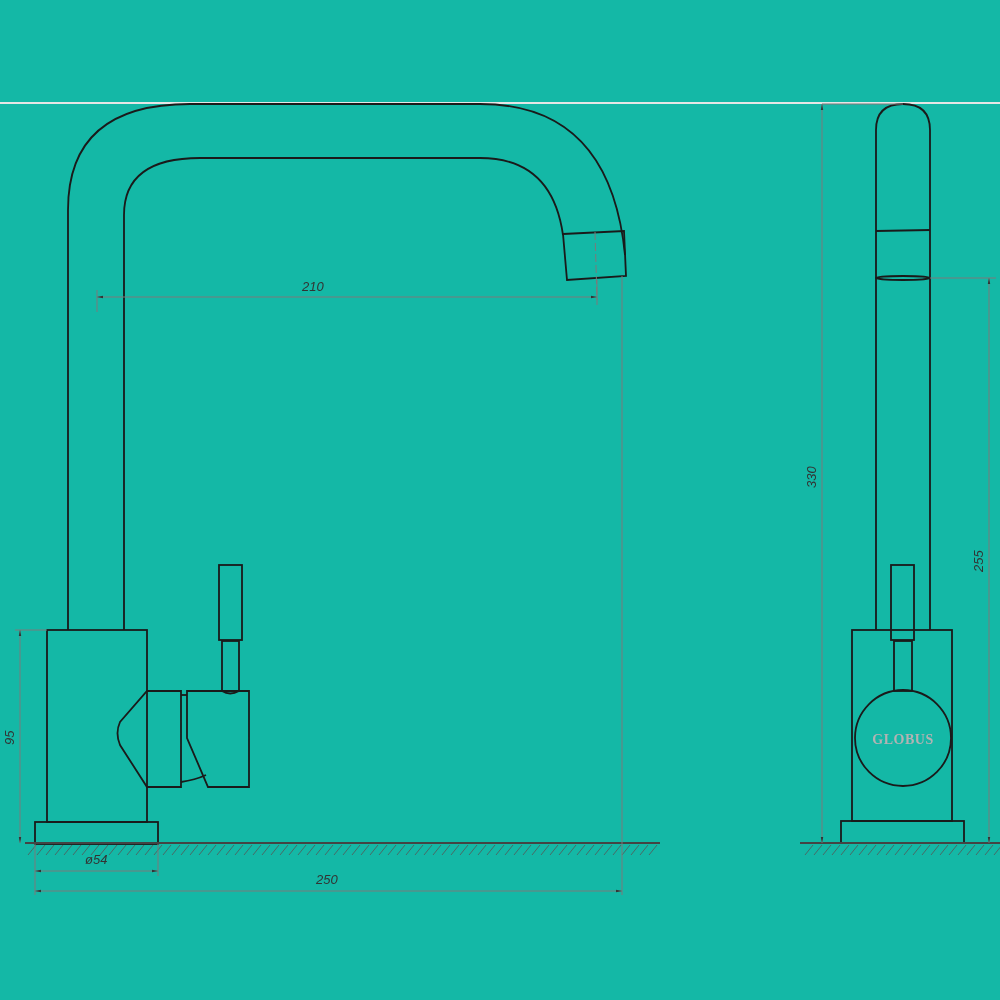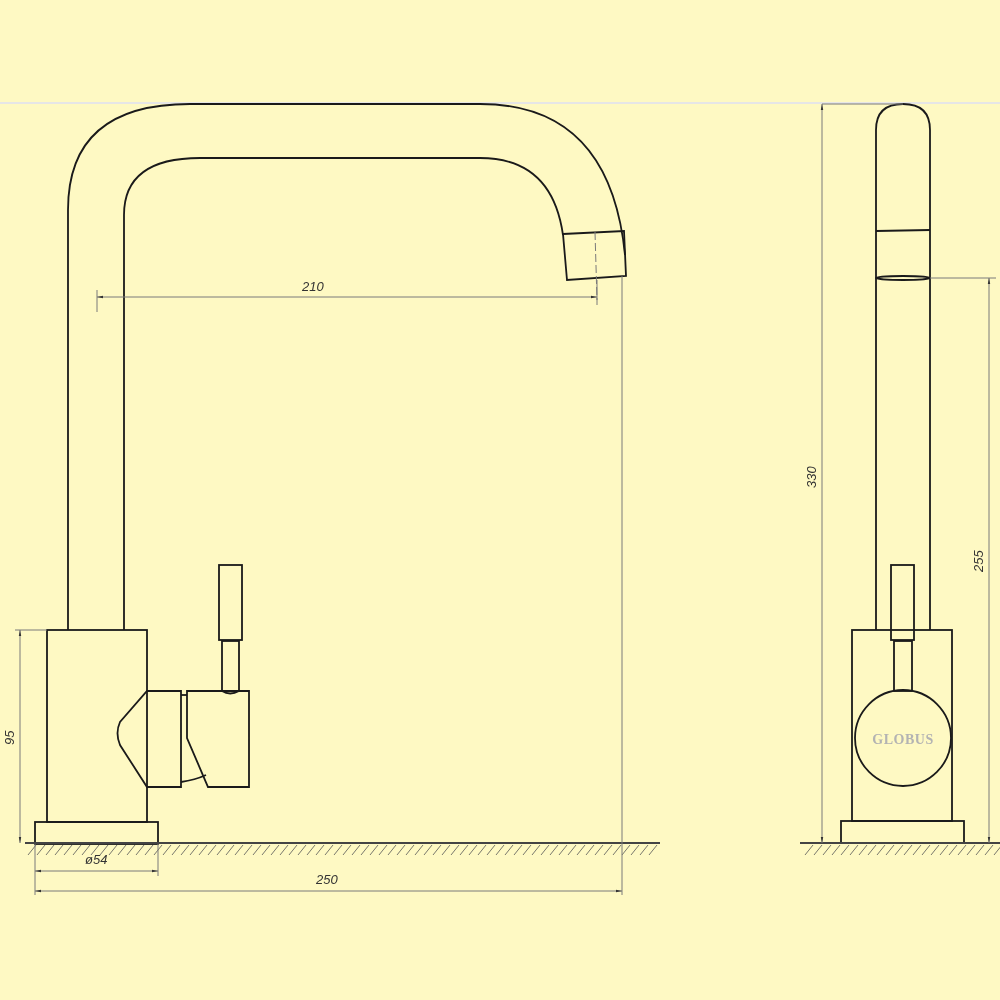--- a/index.html
+++ b/index.html
@@ -1,16 +1,16 @@
 <!DOCTYPE html>
 <html><head>
   <meta charset="utf-8">
   <style>
     html, body { margin: 0; padding: 0; background: #ffffff; }
-    #canvas { position: relative; width: 1000px; height: 1000px; background: #fef9c3; overflow: hidden; }
+    #canvas { position: relative; width: 1000px; height: 1000px; background: #14b8a6; overflow: hidden; }
     svg { position: absolute; left: 0; top: 0; }
     .outline { fill: none; stroke: #1a1a1a; stroke-width: 1.8; }
     .thin { fill: none; stroke: #7a7a7a; stroke-width: 1; }
     .dimtext { font-family: "Liberation Sans", sans-serif; font-style: italic; font-size: 13px; fill: #333333; }
     .brand { font-family: "Liberation Serif", serif; font-weight: bold; font-size: 14px; fill: #b3b3b3; letter-spacing: 0.5px; }
     .hatch { stroke: #555555; stroke-width: 0.8; }
     .ground { stroke: #444444; stroke-width: 2; }
   </style>
 </head>
 <body>

